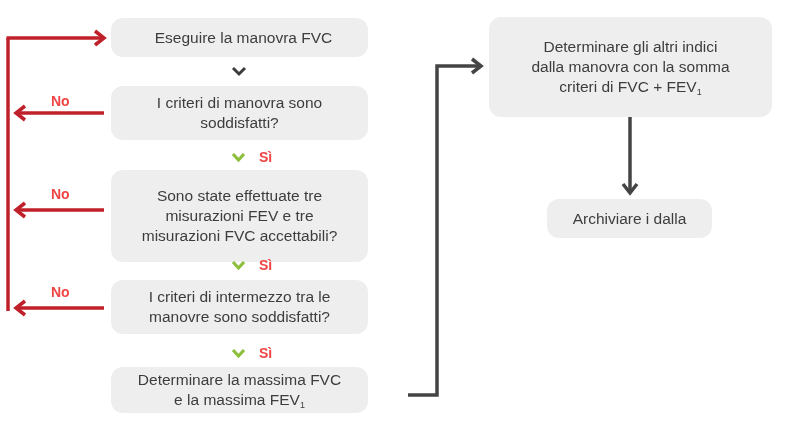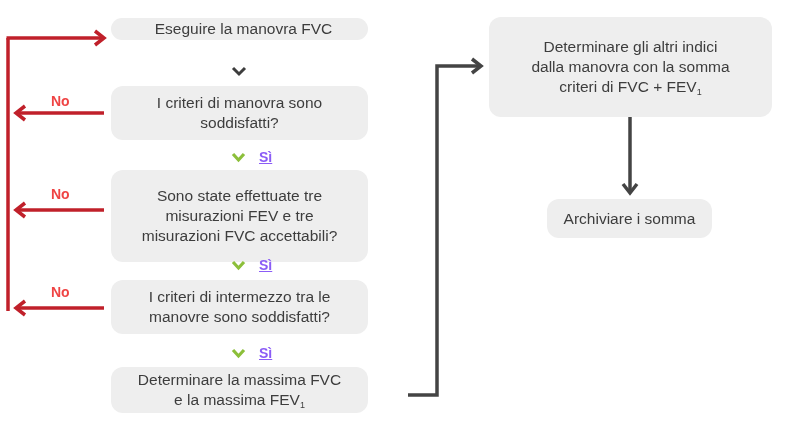--- a/index.html
+++ b/index.html
@@ -5,21 +5,21 @@
     html, body { margin: 0; padding: 0; background: #ffffff; }
     body { width: 798px; height: 435px; position: relative; overflow: hidden;
            font-family: "Liberation Sans", "DejaVu Sans", sans-serif; }
     .box { position: absolute; background: #eeeeee; border-radius: 12px;
            display: flex; align-items: center; justify-content: center;
            text-align: center; color: #3d3d3d; font-size: 15.5px; line-height: 20px;
            box-sizing: border-box; padding: 0 8px; }
     .box sub { font-size: 9px; vertical-align: -3px; line-height: 0; }
     .no-label { position: absolute; color: #ef4444; font-weight: bold; font-size: 14px; }
     .si-group { position: absolute; display: flex; align-items: center; gap: 13px; }
-    .si-label { color: #8b5cf6; font-weight: bold; font-size: 14px; text-decoration: underline; }
+    .si-label { color: #ef4444; font-weight: bold; font-size: 14px; }
     svg.connectors { position: absolute; left: 0; top: 0; }
   </style>
 </head>
 <body>
 
 <svg class="connectors" width="798" height="435" viewBox="0 0 798 435">
 
   <line x1="8" y1="38" x2="8" y2="311" stroke="#c0202a" stroke-width="3.5"></line>
 
   <g>
@@ -46,21 +46,21 @@
   </g>
 
   <g>
     <line x1="630" y1="105" x2="630" y2="191" stroke="#444444" stroke-width="3.5"></line>
     <polyline points="623,184 630,193 637,184" fill="none" stroke="#444444" stroke-width="3.5"></polyline>
   </g>
 
   <polyline points="233,68 239,74 245,68" fill="none" stroke="#3d3d3d" stroke-width="3"></polyline>
 </svg>
 
-<div class="box" style="left:111px; top:18px; width:257px; height:22px;padding-left:16px;">
+<div class="box" style="left:111px; top:18px; width:257px; height:39px;padding-left:16px;">
   <span>Eseguire la manovra FVC</span>
 </div>
 
 <div class="box" style="left:111px; top:86px; width:257px; height:54px;">
   <div>
     <div>I criteri di manovra sono</div>
     <div>soddisfatti?</div>
   </div>
 </div>
 
@@ -88,21 +88,21 @@
 
 <div class="box" style="left:489px; top:17px; width:283px; height:100px;">
   <div>
     <div>Determinare gli altri indici</div>
     <div>dalla manovra con la somma</div>
     <div><span>criteri di FVC + FEV</span><sub>1</sub></div>
   </div>
 </div>
 
 <div class="box" style="left:547px; top:199px; width:165px; height:39px;">
-  <span>Archiviare i somma</span>
+  <span>Archiviare i dalla</span>
 </div>
 
 <div class="no-label" style="left:51px; top:93px;">No</div>
 <div class="no-label" style="left:51px; top:186px;">No</div>
 <div class="no-label" style="left:51px; top:284px;">No</div>
 
 <div class="si-group" style="left:231px; top:149px;">
   <svg width="15" height="11" viewBox="0 0 15 11">
       <polyline points="2,2 7.5,8 13,2" fill="none" stroke="#8cbf3a" stroke-width="3.2"></polyline>
     </svg>

